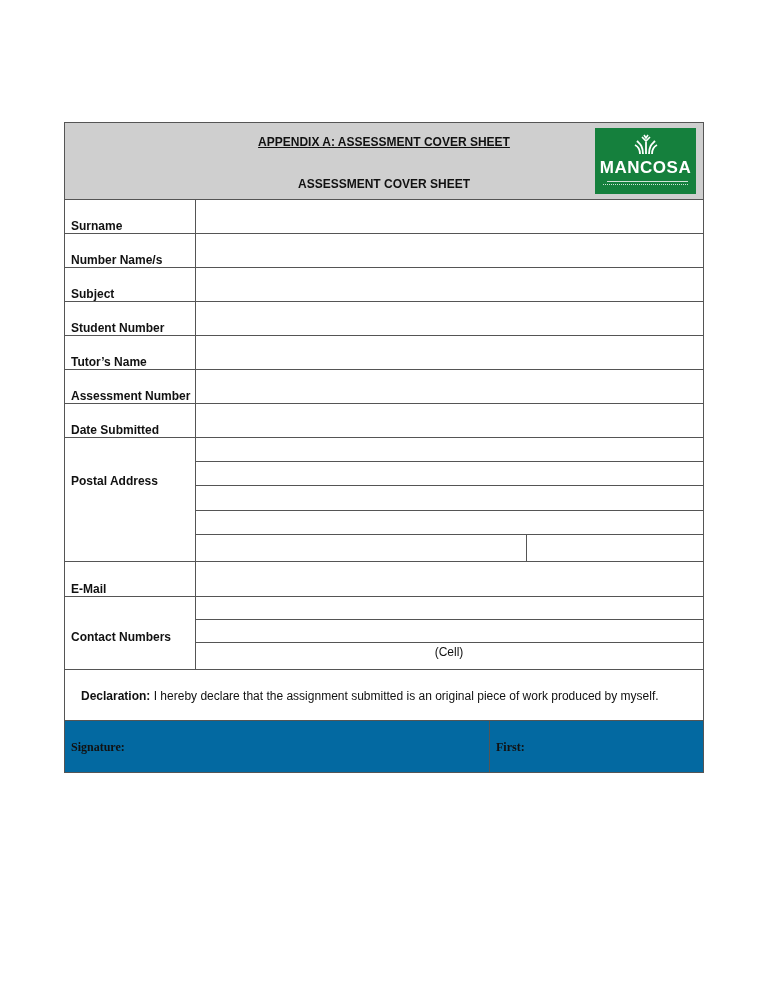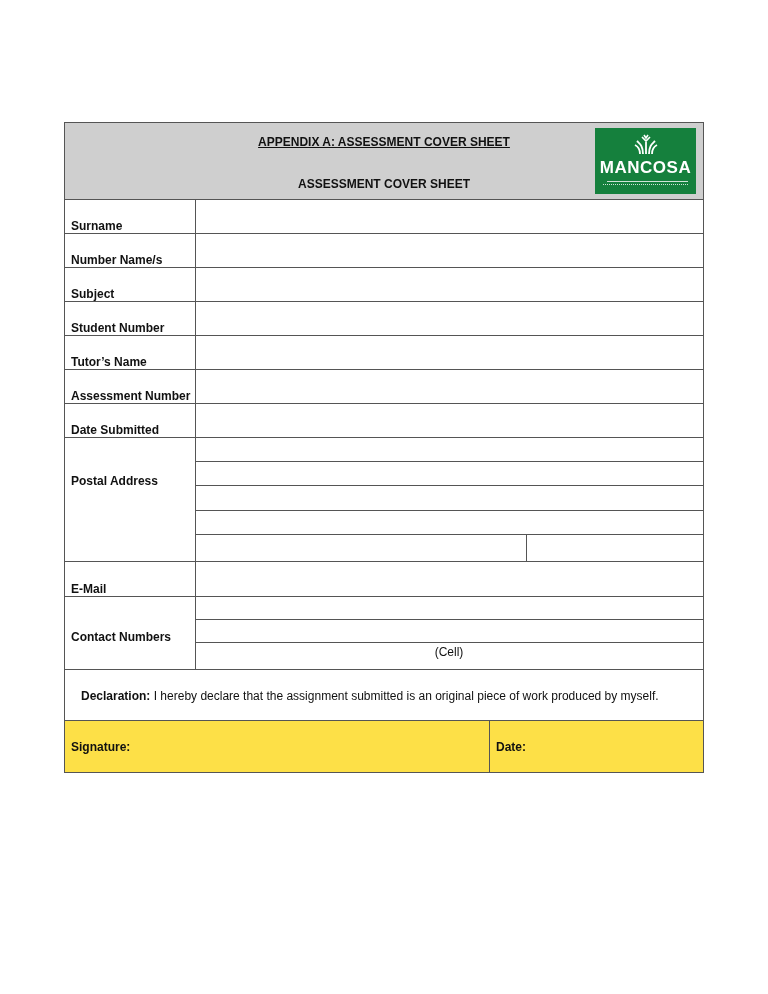--- a/index.html
+++ b/index.html
@@ -16,21 +16,21 @@
   .row { position: relative; border-bottom: 1px solid #555; box-sizing: border-box; }
   .lbl { position: absolute; left: 6px; bottom: 0; font-size: 12px; font-weight: bold; }
   .vline { position: absolute; top: 0; bottom: 0; border-left: 1px solid #555; }
   .cell { position: absolute; }
   .r34 { height: 34px; }
   .lbl-mid { position: absolute; left: 6px; font-size: 12px; font-weight: bold; }
   .subline { position: absolute; left: 130px; right: 0; border-top: 1px solid #555; }
   .ph { position: absolute; left: 130px; right: 0; text-align: center; font-size: 12px; }
   .decl { height: 51px; }
   .decl .txt { position: absolute; left: 16px; top: 19px; font-size: 12px; }
-  .sig { height: 51px; background: #fde047; border-bottom: none; }
+  .sig { height: 51px; background: #0369a1; border-bottom: none; font-family: Liberation Serif, serif; }
   input.field { position: absolute; border: none; background: transparent; outline: none; padding: 0 6px; font-family: "Liberation Sans", sans-serif; font-size: 12px; box-sizing: border-box; }
 </style>
 </head>
 <body>
 
 <div class="form">
 
   <div class="hdr">
     <div class="t1">APPENDIX A: ASSESSMENT COVER SHEET</div>
     <div class="t2">ASSESSMENT COVER SHEET</div>
@@ -121,16 +121,16 @@
   <div class="row decl">
     <div class="txt">
       <b>Declaration:</b><span> I hereby declare that the assignment submitted is an original piece of work produced by myself.</span>
     </div>
   </div>
 
   <div class="row sig">
     <span class="lbl-mid" style="top:19px">Signature:</span>
     <div class="cell" style="left:0;top:0;width:424px;height:51px"></div>
     <div class="vline" style="left:424px"></div>
-    <span class="lbl-mid" style="left:431px;top:19px">Date:</span>
+    <span class="lbl-mid" style="left:431px;top:19px">First:</span>
     <div class="cell" style="left:425px;top:0;width:213px;height:51px"></div>
   </div>
 </div>
 
 </body></html>

